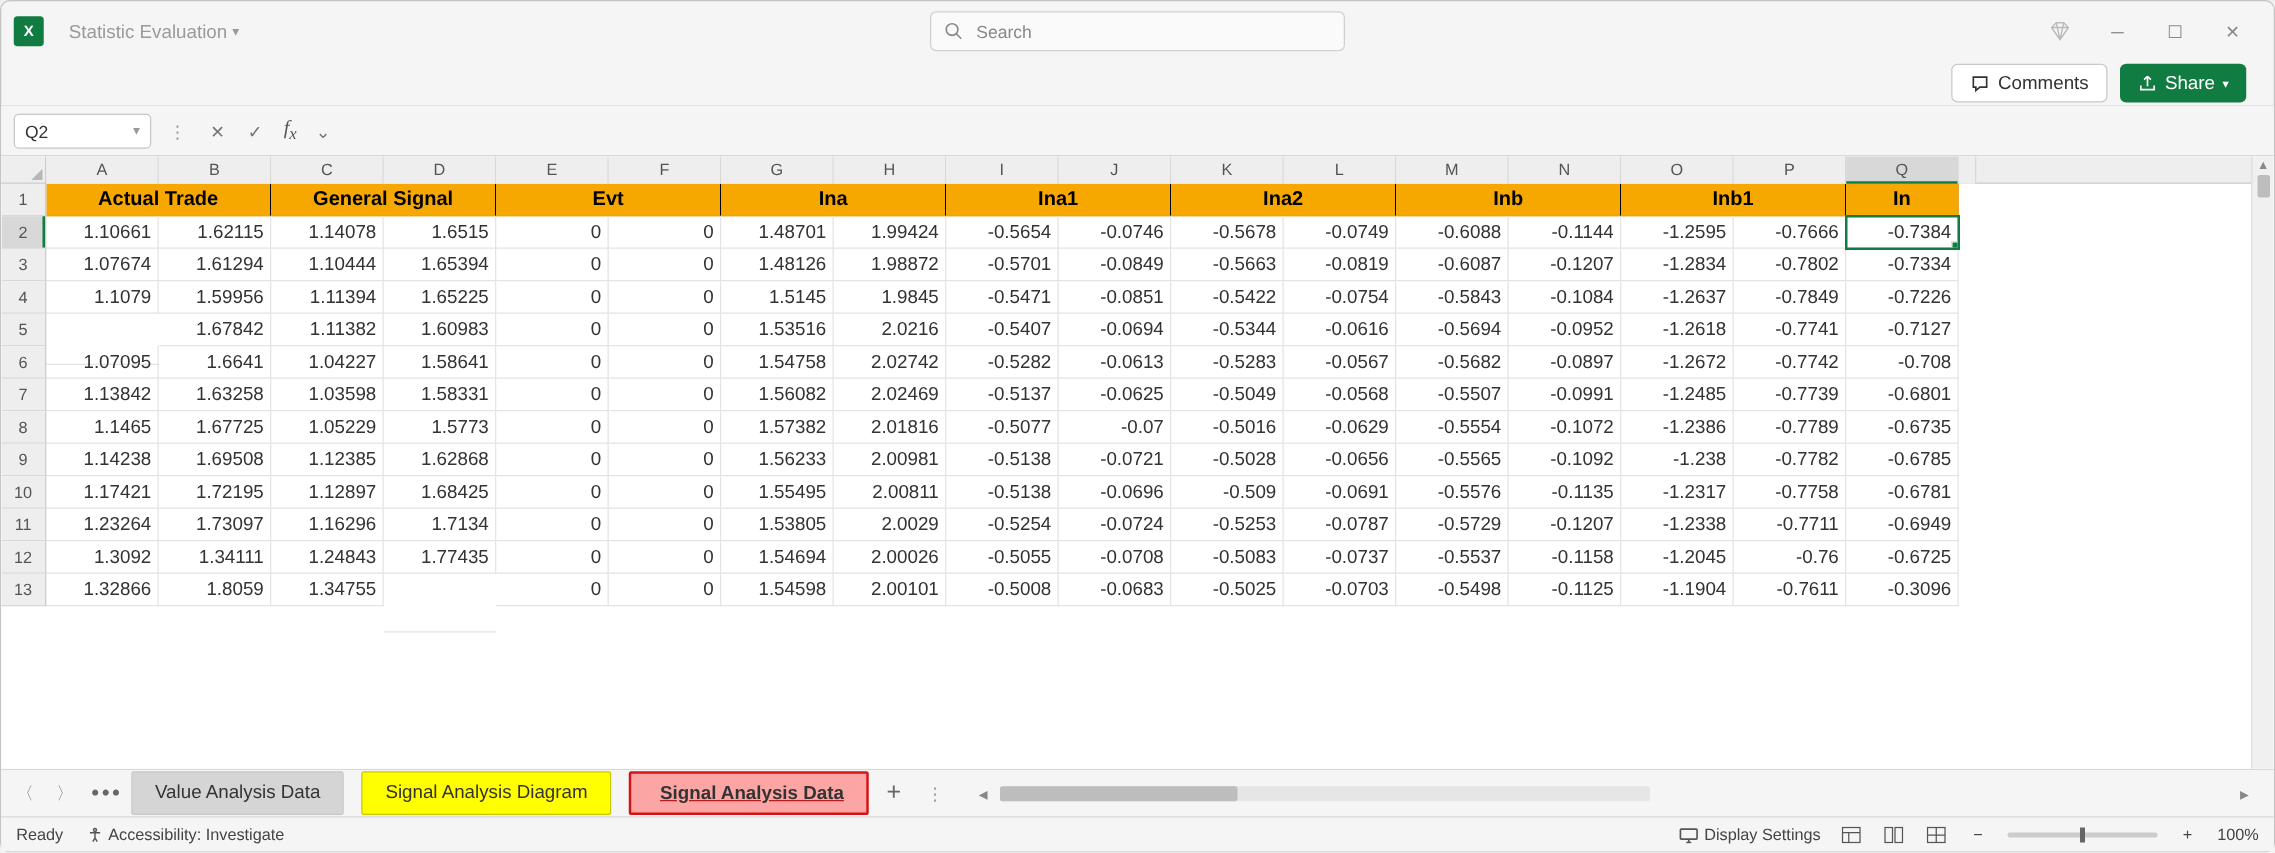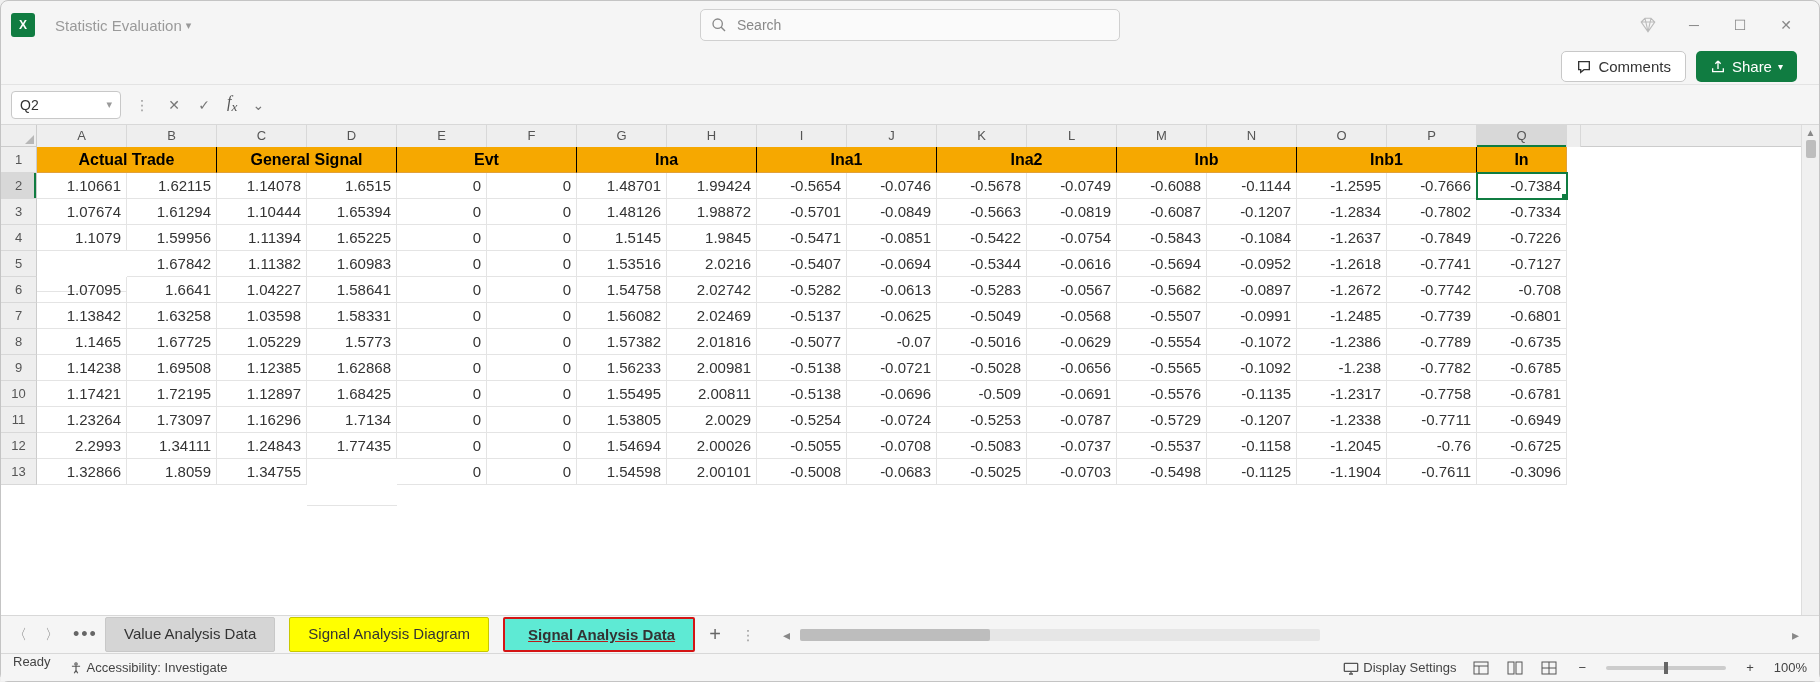--- a/index.html
+++ b/index.html
@@ -3,21 +3,21 @@
 <meta charset="utf-8">
 <style>
   * { box-sizing: border-box; }
   html, body { margin:0; padding:0; font-family: "Segoe UI", Arial, sans-serif; font-size:14px; color:#333; background:#f0f0f0; width:1820px; height:682px; overflow:hidden;}
   .window { width:1820px; height:682px; background:#f5f5f5; border:1px solid #c4c4c4; border-radius:8px; display:flex; flex-direction:column; position:relative;}
   .titlebar { height:48px; display:flex; align-items:center; padding:0 10px; }
   .app-icon { width:24px; height:24px; background:#107c41; border-radius:3px; display:flex; align-items:center; justify-content:center; color:white; font-weight:bold; font-size:12px; margin-right:20px;}
   .app-icon::before { content:"X"; }
   .doc-name { color:#9a9a9a; font-size:15px; display:flex; align-items:center; gap:4px;}
   .chev { font-size:11px; color:#9a9a9a;}
-  .searchbox { position:absolute; left:50%; transform:translateX(-50%); width:420px; height:32px; border:1px solid #d0d0d0; border-radius:5px; background:#fafafa; display:flex; align-items:center; padding:0 10px; color:#888;}
+  .searchbox { position:absolute; left:50%; transform:translateX(-50%); width:332px; height:32px; border:1px solid #d0d0d0; border-radius:5px; background:#fafafa; display:flex; align-items:center; padding:0 10px; color:#888;}
   .searchbox svg { width:16px; height:16px; margin-right:10px; stroke:#888; fill:none;}
   .win-controls { margin-left:auto; display:flex; align-items:center; gap:0;}
   .win-btn { width:46px; height:36px; display:flex; align-items:center; justify-content:center; color:#888; font-size:14px;}
   .diamond { width:18px; height:18px; }
   .ribbon-tabs { height:36px; display:flex; align-items:center; padding:0 22px; gap:30px; border-bottom:1px solid #e3e3e3;}
   .ribbon-tab { font-size:15px; color:#333; padding:4px 2px; cursor:default;}
   .ribbon-right { margin-left:auto; display:flex; gap:10px;}
   .btn-comments { border:1px solid #c8c8c8; background:#fff; border-radius:5px; padding:6px 14px; display:flex; align-items:center; gap:6px; font-size:15px;}
   .btn-share { background:#107c41; color:#fff; border-radius:5px; padding:6px 14px; display:flex; align-items:center; gap:6px; font-size:15px;}
   .formula-bar { height:40px; display:flex; align-items:center; padding:6px 10px; gap:8px; border-bottom:1px solid #d8d8d8; background:#f5f5f5;}
@@ -47,29 +47,29 @@
   .cell.selcell::after{ content:""; position:absolute; right:-3px; bottom:-3px; width:6px; height:6px; background:#107c41; border:1px solid #fff;}
   .vsb { width:18px; background:#f0f0f0; border-left:1px solid #ddd; display:flex; flex-direction:column; align-items:center; padding-top:2px;}
   .vsb .thumb { width:10px; height:18px; background:#bdbdbd; border-radius:2px;}
   
   .sheet-bar { height:38px; display:flex; align-items:center; border-top:1px solid #d8d8d8; background:#f5f5f5; padding:0 8px; gap:10px;}
   .nav-arr { width:22px; text-align:center; color:#888;}
   .dots { width:22px; text-align:center; color:#666; font-size:18px; letter-spacing:2px;}
   .sheet-tab { padding:7px 18px; border:1px solid #c8c8c8; background:#fdfdfd; font-size:15px; border-radius:2px;}
   .sheet-tab.yellow { background:#ffff00; border-color:#c8c800;}
   .sheet-tab.gray { background:#d5d5d5;}
-  .sheet-tab.active { background:#5eead4; border:2px solid #d41414; font-weight:bold; text-decoration:underline; text-decoration-color:#b91c1c;padding-left:23px;}
+  .sheet-tab.active { background:#fca5a5; border:2px solid #d41414; font-weight:bold; text-decoration:underline; text-decoration-color:#b91c1c;padding-left:23px;}
   .add-sheet { width:20px; text-align:center; font-size:20px; color:#666;}
   .sep-v { color:#999; padding:0 6px;}
   .hsb { flex:1; display:flex; align-items:center; gap:4px; padding:0 6px;}
   .hsb .track { flex:1; height:12px; background:#e6e6e6; border-radius:2px; position:relative; max-width:520px;}
   .hsb .thumb { position:absolute; left:0; width:190px; height:12px; background:#bdbdbd; border-radius:2px;}
   .hsb .arr { color:#888; padding:0 6px;}
   
-  .status-bar { height:28px; display:flex; border-top:1px solid #d8d8d8; background:#f5f5f5; padding:0 12px; font-size:13px; color:#444; gap:18px;}
+  .status-bar { height:28px; display:flex; align-items:center; border-top:1px solid #d8d8d8; background:#f5f5f5; padding:0 12px; font-size:13px; color:#444; gap:18px;}
   .status-right { margin-left:auto; display:flex; align-items:center; gap:14px;}
   .view-btn { width:20px; height:18px; display:flex; align-items:center; justify-content:center; color:#555;}
   .zoom-slider { width:120px; height:4px; background:#ccc; position:relative; border-radius:2px;}
   .zoom-slider .knob { position:absolute; left:58px; top:-4px; width:4px; height:12px; background:#666;}
   .acc-icon { display:inline-flex; align-items:center; gap:4px;}
   .partial { width:14px; overflow:hidden;}
 </style>
 </head>
 <body>
 
@@ -361,21 +361,21 @@
             <div class="cell" style="width: 90px;">-0.5253</div>
             <div class="cell" style="width: 90px;">-0.0787</div>
             <div class="cell" style="width: 90px;">-0.5729</div>
             <div class="cell" style="width: 90px;">-0.1207</div>
             <div class="cell" style="width: 90px;">-1.2338</div>
             <div class="cell" style="width: 90px;">-0.7711</div>
             <div class="cell" style="width: 90px;">-0.6949</div>
           </div>
           <div class="row">
             <div class="rh">12</div>
-            <div class="cell" style="width: 90px;">2.2993</div>
+            <div class="cell" style="width: 90px;">1.3092</div>
             <div class="cell" style="width: 90px;">1.34111</div>
             <div class="cell" style="width: 90px;">1.24843</div>
             <div class="cell" style="width: 90px;">1.77435</div>
             <div class="cell" style="width: 90px;">0</div>
             <div class="cell" style="width: 90px;">0</div>
             <div class="cell" style="width: 90px;">1.54694</div>
             <div class="cell" style="width: 90px;">2.00026</div>
             <div class="cell" style="width: 90px;">-0.5055</div>
             <div class="cell" style="width: 90px;">-0.0708</div>
             <div class="cell" style="width: 90px;">-0.5083</div>

